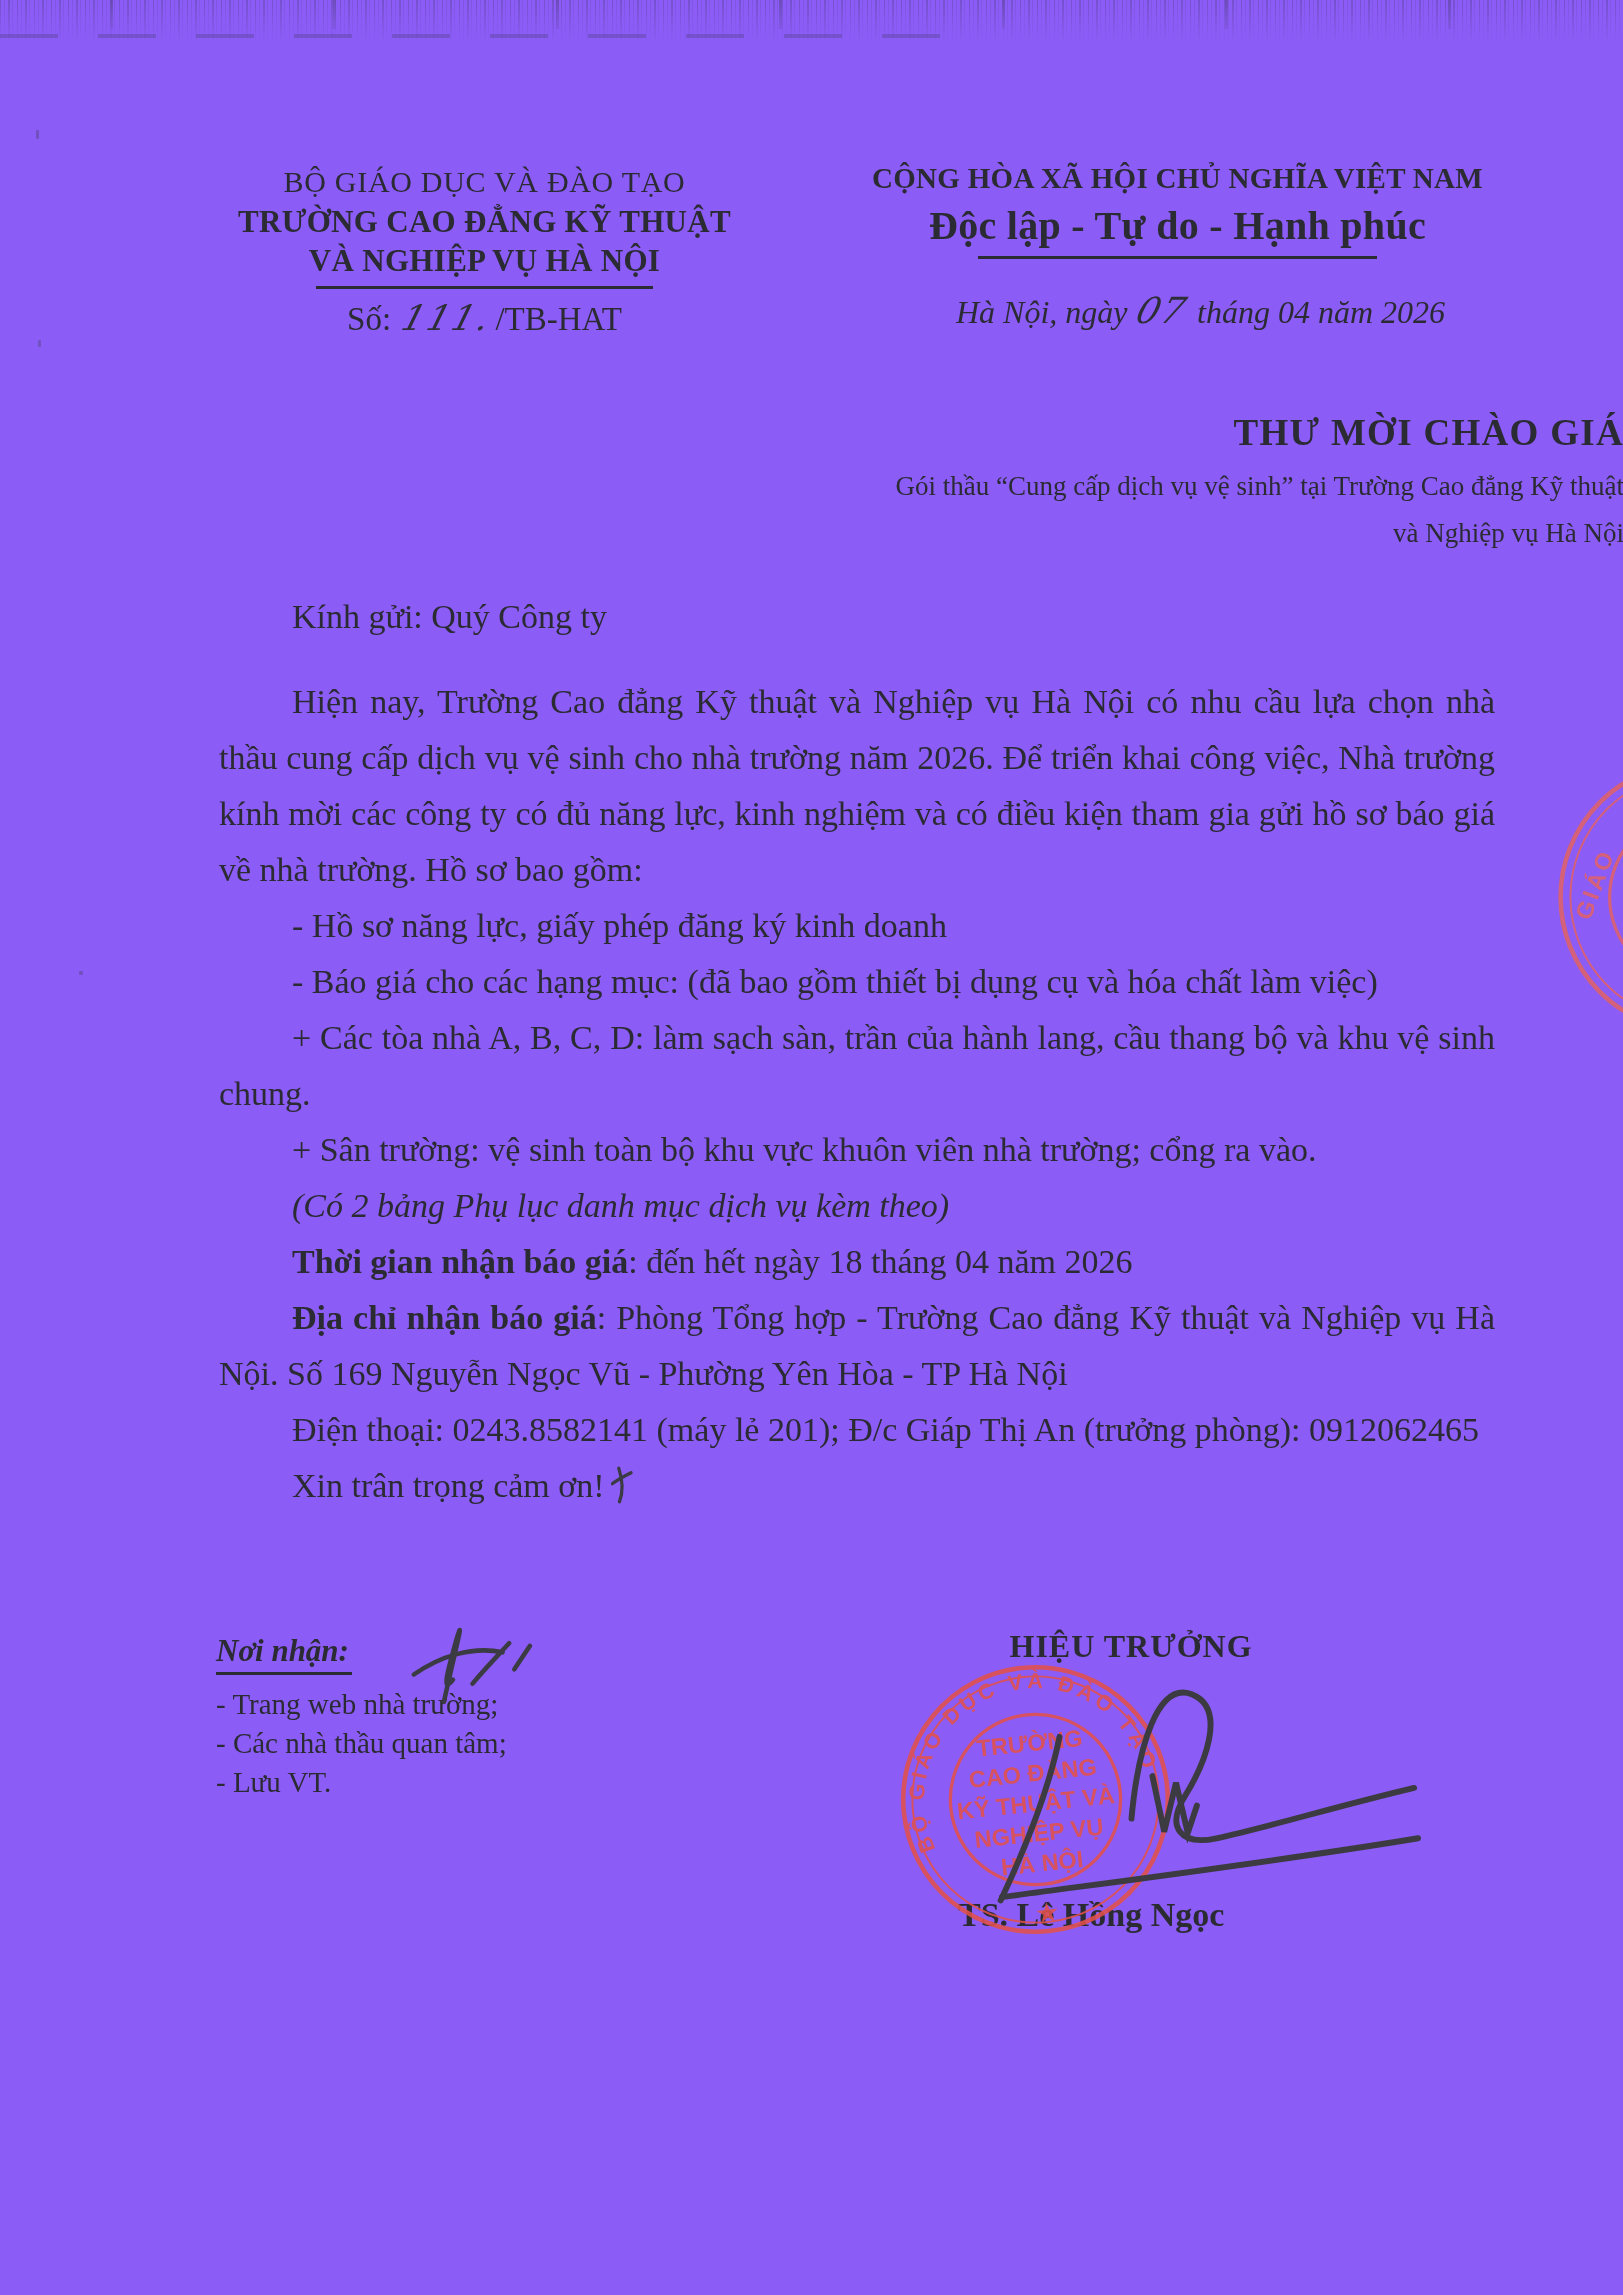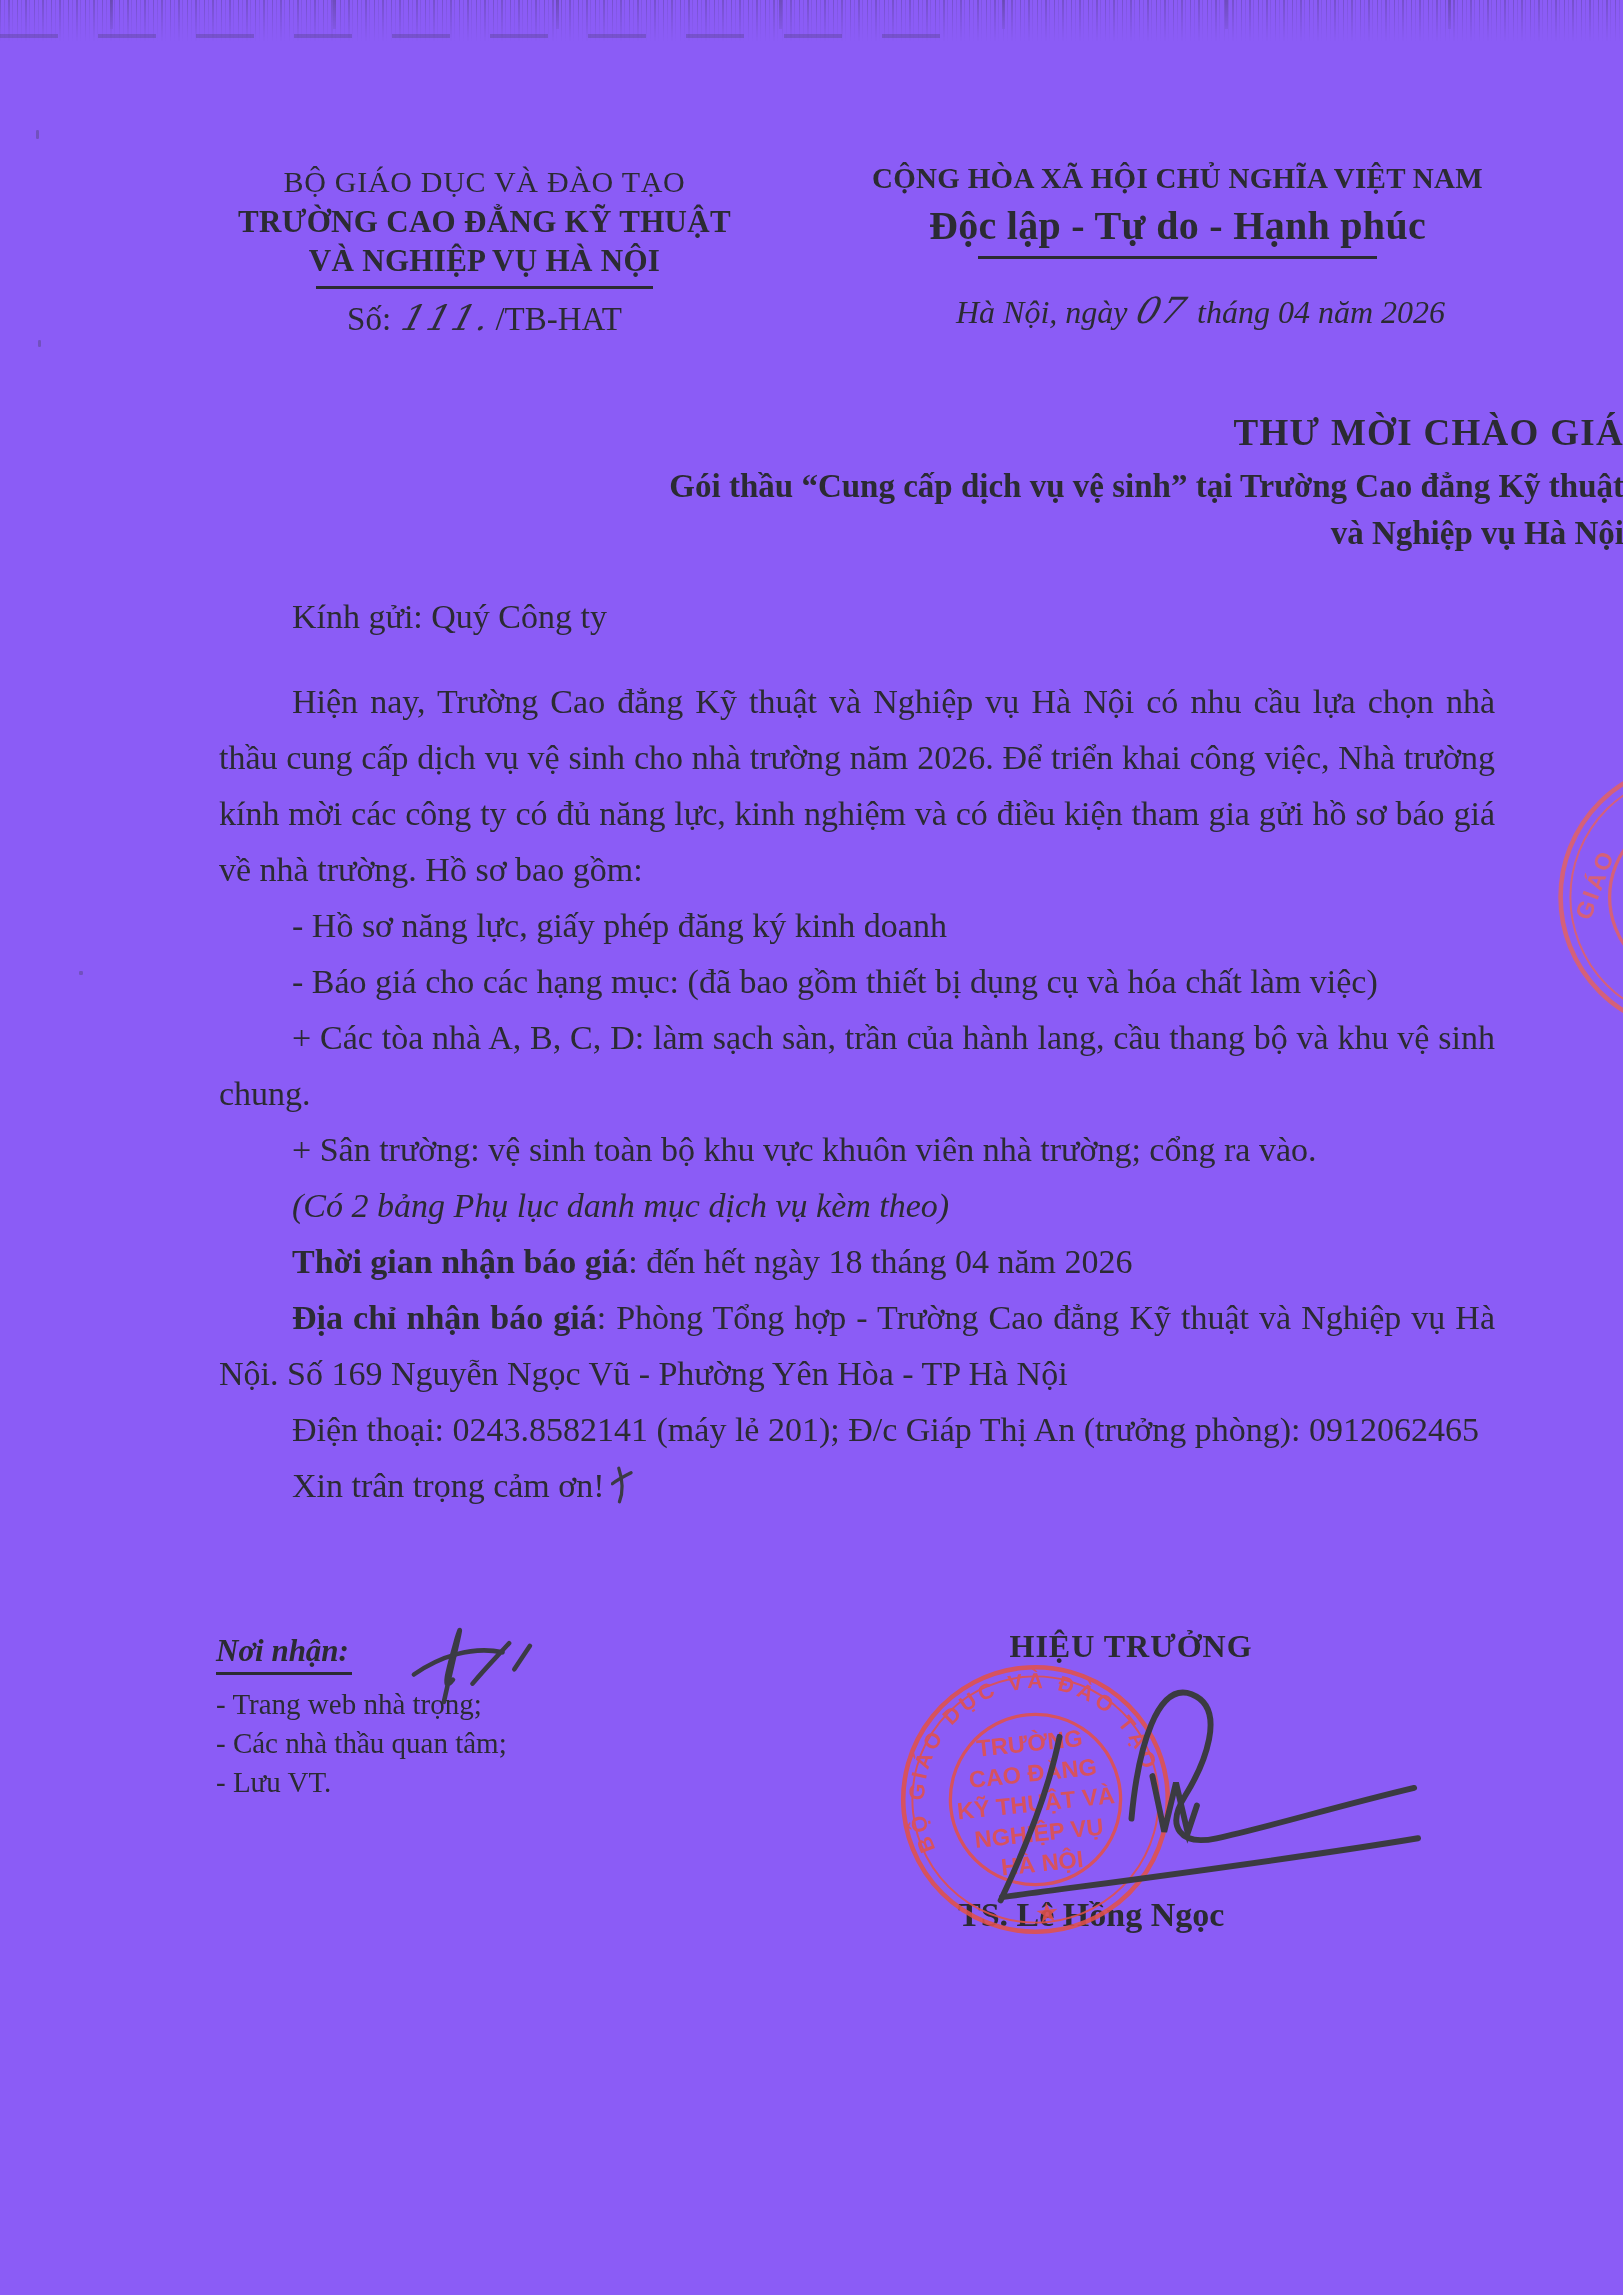--- a/index.html
+++ b/index.html
@@ -48,21 +48,21 @@
   .hand{
     display:inline-block;font-style:italic;font-family:"DejaVu Serif",serif;
     transform:skewX(-16deg);color:#2e2e38;
   }
   .hand-num{font-size:35px;letter-spacing:2.6px;padding:0 3.9px;}
   .hand-day{font-size:36px;letter-spacing:1.3px;padding:0 2.6px;}
 
   
   .title-block{position:absolute;top:411px;left:0;width:100%;text-align:right;}
   .title-main{font-size:37px;font-weight:bold;letter-spacing:1.3px;}
-  .title-sub{font-size:33px;font-weight:bold;line-height:47px;margin-top:9.2px;}
+  .title-sub{font-size:27px;font-weight:normal;line-height:47px;margin-top:9.2px;}
 
   
   .body-block{
     position:absolute;top:589px;left:219px;width:1276px;
     font-size:34px;line-height:56px;text-align:justify;
   }
   .body-block p{margin:0;text-indent:73px;}
   .salutation{margin-bottom:29px !important;}
   .note{font-style:italic;}
   .b{font-weight:bold;}
@@ -145,21 +145,21 @@
     <p><span>Xin trân trọng cảm ơn!</span><svg class="closing-mark" width="22" height="42" viewBox="0 0 34 64">
           <g fill="none" stroke="#3b3b44" stroke-width="5" stroke-linecap="round">
             <path d="M 12 6 C 18 24, 20 40, 13 58"></path>
             <path d="M 2 30 C 11 23, 21 18, 31 13"></path>
           </g>
         </svg></p>
   </div>
 
   <div class="footer-left">
     <div><span class="noi">Nơi nhận:</span></div>
-    <div class="rcp rcp-first">- Trang web nhà trọng;</div>
+    <div class="rcp rcp-first">- Trang web nhà trường;</div>
     <div class="rcp">- Các nhà thầu quan tâm;</div>
     <div class="rcp">- Lưu VT.</div>
   </div>
 
   <svg class="paraph-svg" width="150" height="111" viewBox="0 0 230 170">
     <g fill="none" stroke="#3b3b44" stroke-width="7" stroke-linecap="round">
       <path d="M 78 150 C 96 70, 110 14, 98 52 C 86 95, 72 142, 92 116"></path>
       <path d="M 32 108 C 72 80, 122 64, 168 74"></path>
       <path d="M 122 122 C 142 98, 158 82, 178 60"></path>
       <path d="M 186 100 L 210 64"></path>

